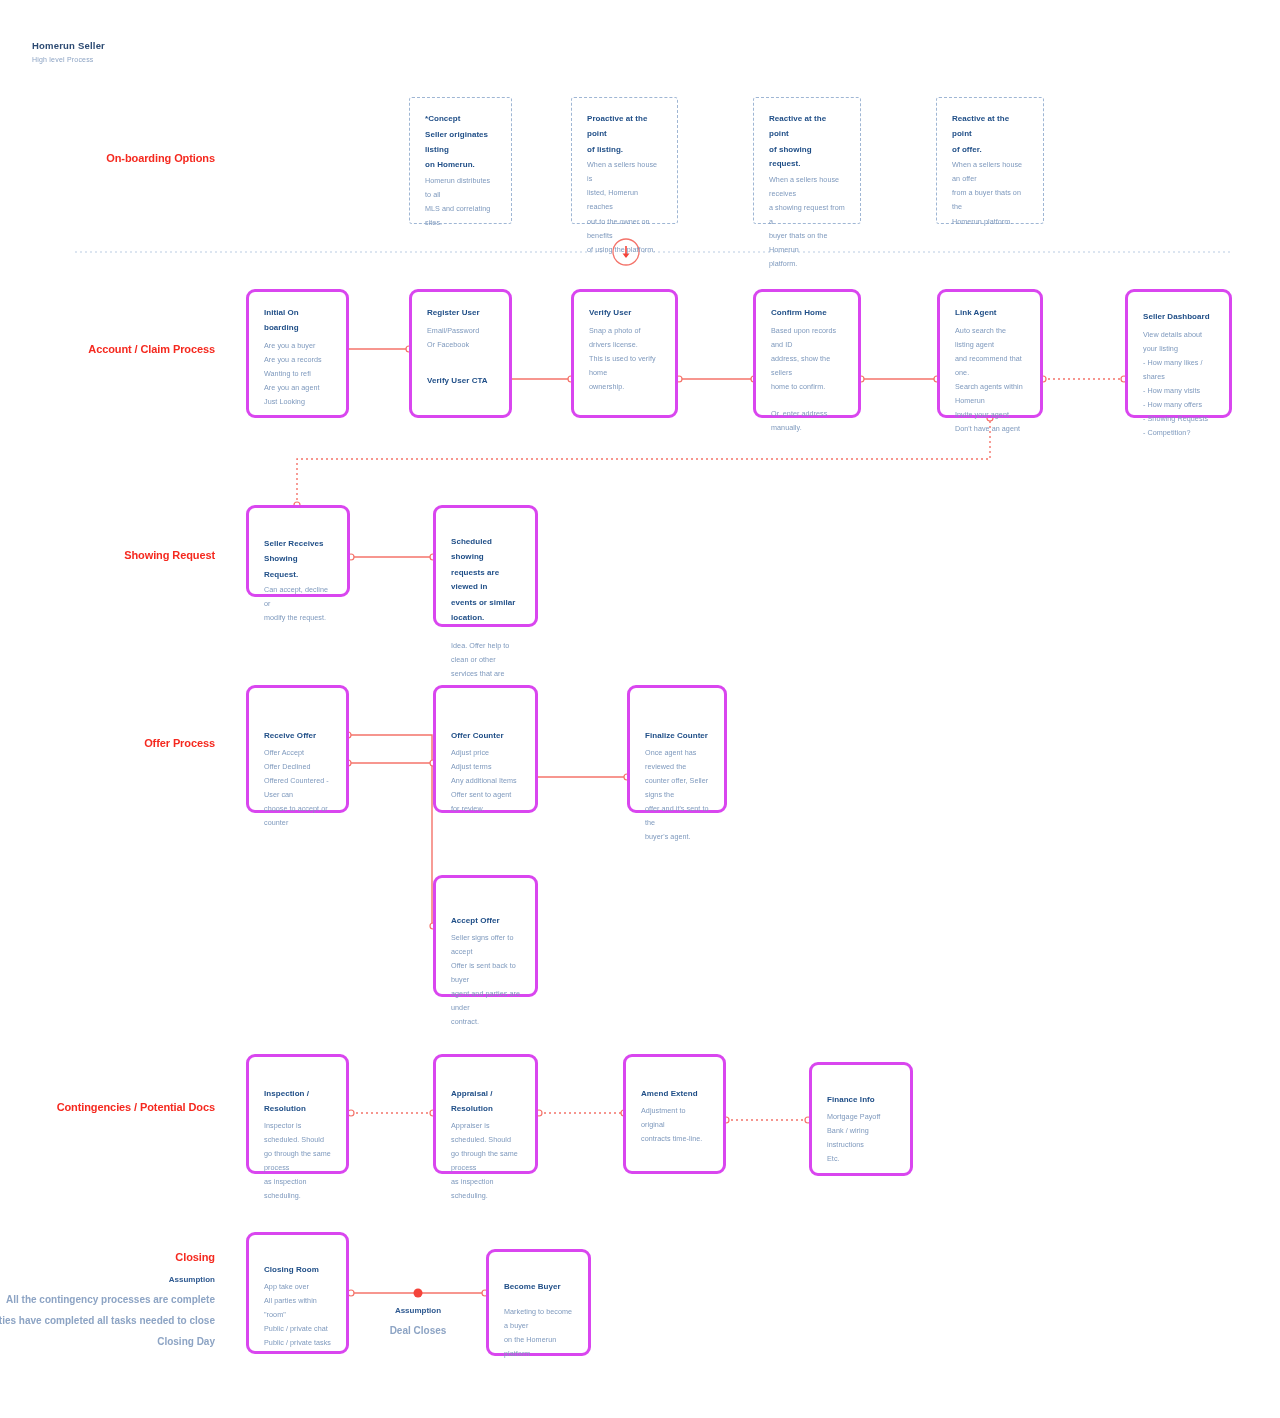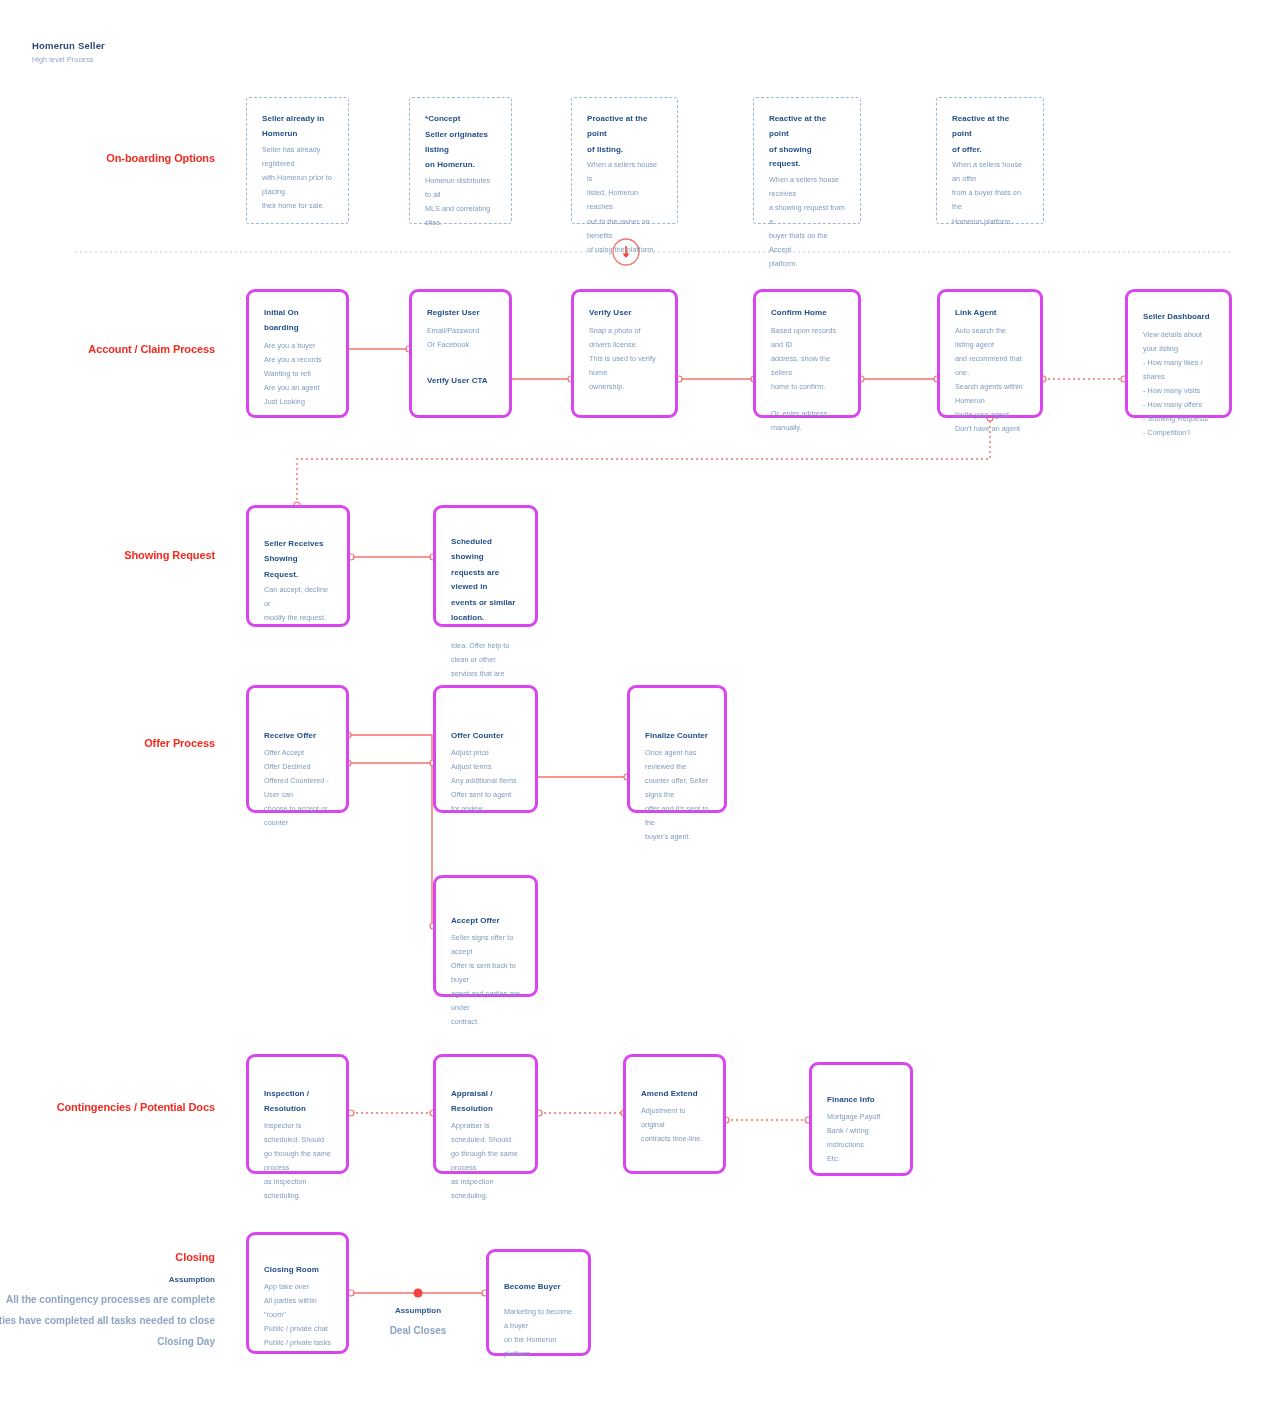--- a/index.html
+++ b/index.html
@@ -149,26 +149,20 @@
     </g>
   </svg>
 
   <div class="row-label" style="right:1065px; top:152px;">On-boarding Options</div>
   <div class="row-label" style="right:1065px; top:343px;">Account / Claim Process</div>
   <div class="row-label" style="right:1065px; top:549px;">Showing Request</div>
   <div class="row-label" style="right:1065px; top:737px;">Offer Process</div>
   <div class="row-label" style="right:1065px; top:1101px;">Contingencies / Potential Docs</div>
   <div class="row-label" style="right:1065px; top:1251px;">Closing</div>
 
-  <div class="card dashed" style="left:246px; top:97px; width:103px; height:127px;">
-    <h4>Seller already in Homerun</h4>
-    <p>Seller has already registered</p>
-    <p>with Homerun prior to placing</p>
-    <p>their home for sale.</p>
-  </div>
 
   <div class="card dashed" style="left:409px; top:97px; width:103px; height:127px;">
     <h4>*Concept</h4>
     <h4>Seller originates listing</h4>
     <h4>on Homerun.</h4>
     <p>Homerun distributes to all</p>
     <p>MLS and correlating sites.</p>
   </div>
 
   <div class="card dashed" style="left:571px; top:97px; width:107px; height:127px;">
@@ -178,21 +172,21 @@
     <p>listed, Homerun reaches</p>
     <p>out to the owner on benefits</p>
     <p>of using the platform.</p>
   </div>
 
   <div class="card dashed" style="left:753px; top:97px; width:108px; height:127px;">
     <h4>Reactive at the point</h4>
     <h4>of showing request.</h4>
     <p>When a sellers house receives</p>
     <p>a showing request from a</p>
-    <p>buyer thats on the Accept</p>
+    <p>buyer thats on the Homerun</p>
     <p>platform.</p>
   </div>
 
   <div class="card dashed" style="left:936px; top:97px; width:108px; height:127px;">
     <h4>Reactive at the point</h4>
     <h4>of offer.</h4>
     <p>When a sellers house an offer</p>
     <p>from a buyer thats on the</p>
     <p>Homerun platform.</p>
   </div>
@@ -240,21 +234,21 @@
   <div class="card" style="left:1125px; top:289px; width:107px; height:129px; padding-top:18px;">
     <h4 style="margin-bottom:3px;">Seller Dashboard</h4>
     <p>View details about your listing</p>
     <p>- How many likes / shares</p>
     <p>- How many visits</p>
     <p>- How many offers</p>
     <p>- Showing Requests</p>
     <p>- Competition?</p>
   </div>
 
-  <div class="card" style="left:246px; top:505px; width:104px; height:122px;">
+  <div class="card" style="left:246px; top:505px; width:104px; height:92px;">
     <h4 style="margin-top:15px;">Seller Receives Showing</h4>
     <h4>Request.</h4>
     <p>Can accept, decline or</p>
     <p>modify the request.</p>
   </div>
 
   <div class="card" style="left:433px; top:505px; width:105px; height:122px;">
     <h4 style="margin-top:13px;">Scheduled showing</h4>
     <h4>requests are viewed in</h4>
     <h4>events or similar location.</h4>

